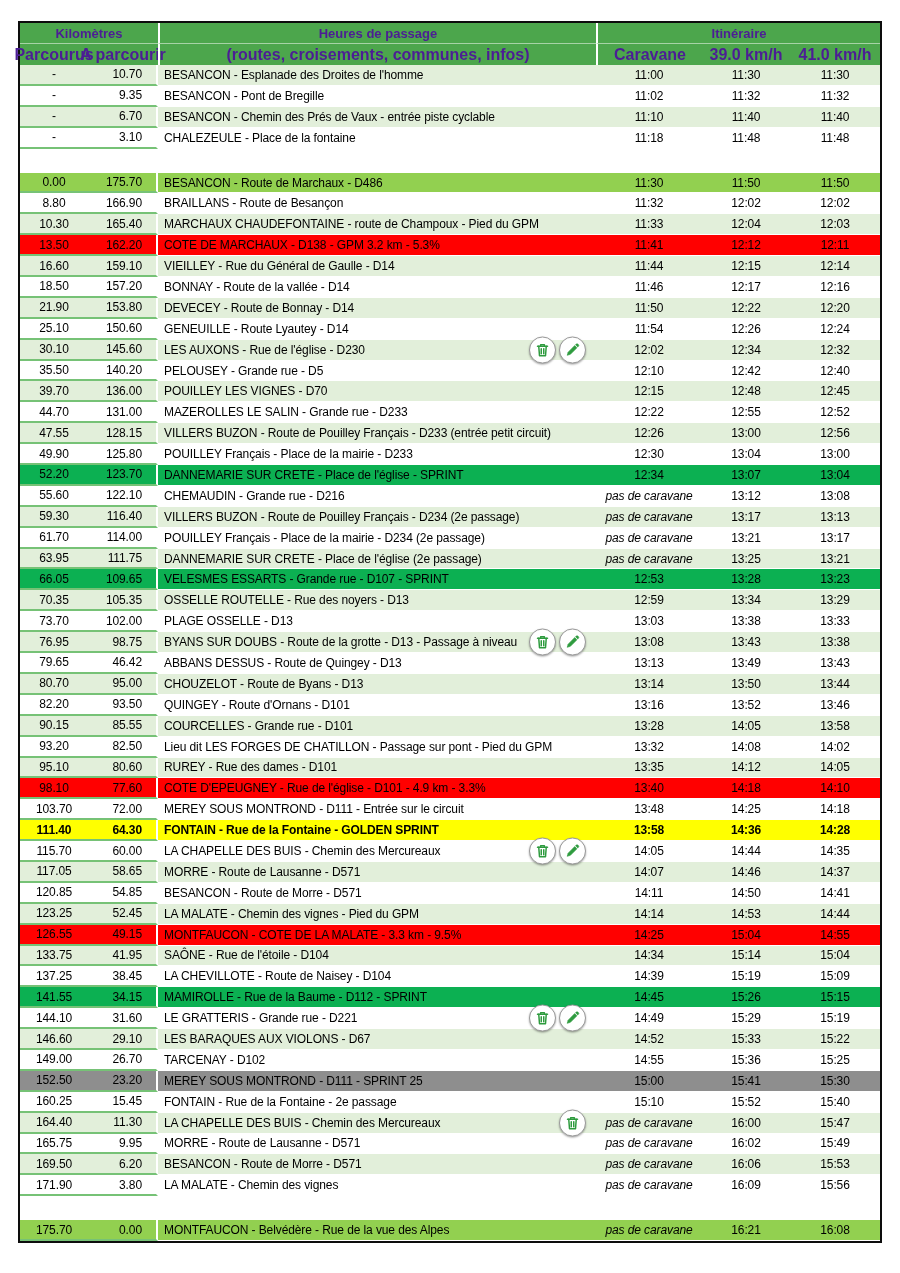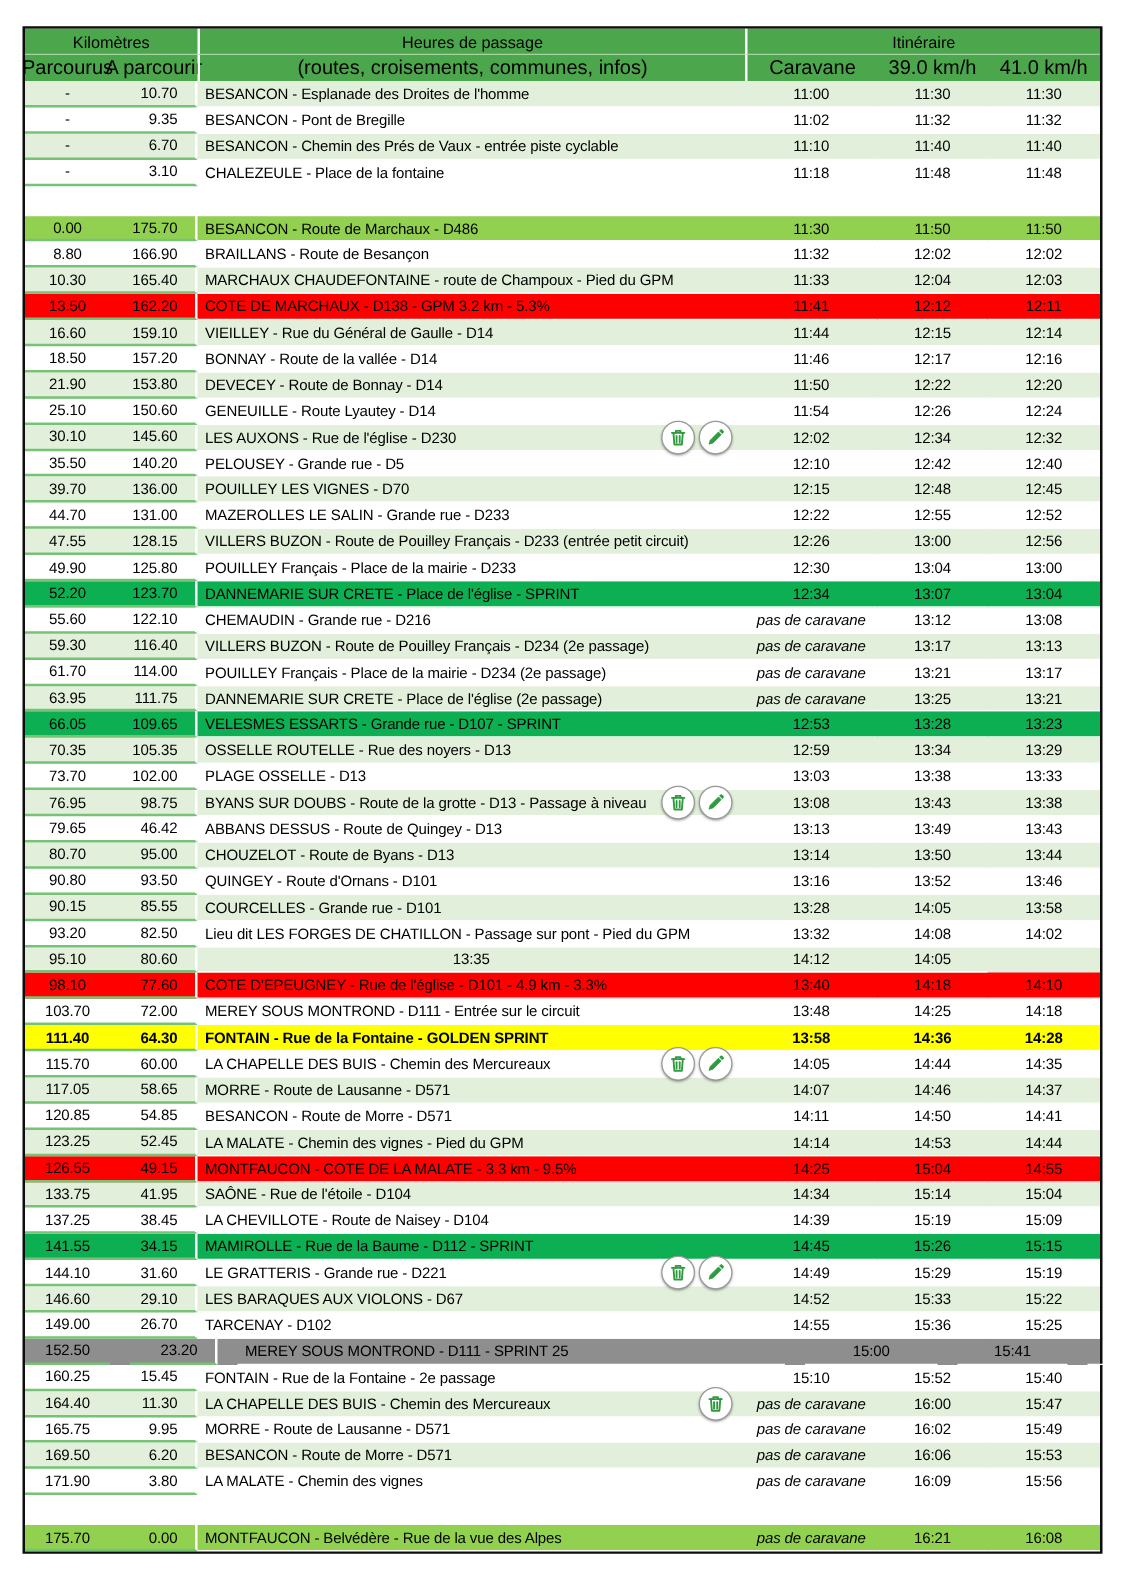--- a/index.html
+++ b/index.html
@@ -1,20 +1,20 @@
 <!DOCTYPE html>
 <html style="--header-green: #4CA64C; --row-light-green: #E2EFDA; --row-medium-green: #92D050; --row-sprint-green: #0CB052; --row-red: #FF0000; --row-yellow: #FFFF00; --row-gray: #8E8E8E; --km-separator: #76C276; --icon-green: #2E9B3E;"><head>
 <meta charset="utf-8">
 <style>
   html,body{margin:0;padding:0;background:#fff;}
   body{width:900px;height:1273px;position:relative;font-family:"Liberation Sans",sans-serif;color:#000;}
   .tbl{position:absolute;left:18px;top:21px;width:860px;border:2px solid #0d0d0d;background:#fff;}
 
   
-  .hr1,.hr2{display:grid;background:var(--header-green);color:#000000;font-weight:normal;}
+  .hr1,.hr2{display:grid;background:var(--header-green);color:#4c1d95;font-weight:bold;}
   .hr1{grid-template-columns:138px 438px 284px;height:21px;}
   .hr2{grid-template-columns:68px 70px 438px 106px 88px 90px;height:21px;}
   .hcell{display:flex;align-items:center;justify-content:center;font-size:13px;white-space:nowrap;}
   .hr2 .hcell{font-size:16px;}
   .hr1 .hcell{border-bottom:1px solid rgba(255,255,255,.5);}
   .div-l{border-left:2px solid #fff;}
 
   
   .row{display:grid;grid-template-columns:68px 70px 438px 106px 88px 90px;height:20.9px;}
   .cell{display:flex;align-items:center;font-size:12px;letter-spacing:-0.1px;white-space:nowrap;box-sizing:border-box;border-bottom:1px solid #fff;}
@@ -24,21 +24,21 @@
   .cell.itin{padding-left:6px;position:relative;}
   .cell.t{justify-content:center;}
   .no-caravan{font-style:italic;}
 
   .bg-light{background:var(--row-light-green);}
   .bg-white{background:#fff;}
   .bg-medium{background:var(--row-medium-green);margin-top:24px;}
   .bg-sprint{background:var(--row-sprint-green);}
   .bg-red{background:var(--row-red);}
   .bg-yellow{background:var(--row-yellow);font-weight:bold;}
-  .bg-gray{background:var(--row-gray);gap:16px;}
+  .bg-gray{background:var(--row-gray);}
 
   
   .row-actions{position:absolute;right:10px;top:50%;transform:translateY(-50%);display:flex;gap:3px;z-index:4;}
   .icon-btn{width:27px;height:27px;border-radius:50%;background:#fff;border:1px solid #999;
     box-shadow:0 1px 2px rgba(0,0,0,.35);display:flex;align-items:center;justify-content:center;
     padding:0;cursor:pointer;}
   .icon-btn svg{display:block;}
 </style>
 </head>
 <body>
@@ -403,21 +403,21 @@
     <div class="cell km a">95.00</div>
     <div class="cell itin">
       <span>CHOUZELOT - Route de Byans - D13</span>
       <span class="row-actions"></span>
     </div>
     <div class="cell t">13:14</div>
     <div class="cell t">13:50</div>
     <div class="cell t">13:44</div>
   </div>
       <div class="row bg-white">
-    <div class="cell km p">90.80</div>
+    <div class="cell km p">82.20</div>
     <div class="cell km a">93.50</div>
     <div class="cell itin">
       <span>QUINGEY - Route d'Ornans - D101</span>
       <span class="row-actions"></span>
     </div>
     <div class="cell t">13:16</div>
     <div class="cell t">13:52</div>
     <div class="cell t">13:46</div>
   </div>
       <div class="row bg-light">
@@ -438,20 +438,24 @@
       <span>Lieu dit LES FORGES DE CHATILLON - Passage sur pont - Pied du GPM</span>
       <span class="row-actions"></span>
     </div>
     <div class="cell t">13:32</div>
     <div class="cell t">14:08</div>
     <div class="cell t">14:02</div>
   </div>
       <div class="row bg-light">
     <div class="cell km p">95.10</div>
     <div class="cell km a">80.60</div>
+    <div class="cell itin">
+      <span>RUREY - Rue des dames - D101</span>
+      <span class="row-actions"></span>
+    </div>
     <div class="cell t">13:35</div>
     <div class="cell t">14:12</div>
     <div class="cell t">14:05</div>
   </div>
       <div class="row bg-red">
     <div class="cell km p">98.10</div>
     <div class="cell km a">77.60</div>
     <div class="cell itin">
       <span>COTE D'EPEUGNEY - Rue de l'église - D101 - 4.9 km - 3.3%</span>
       <span class="row-actions"></span>

